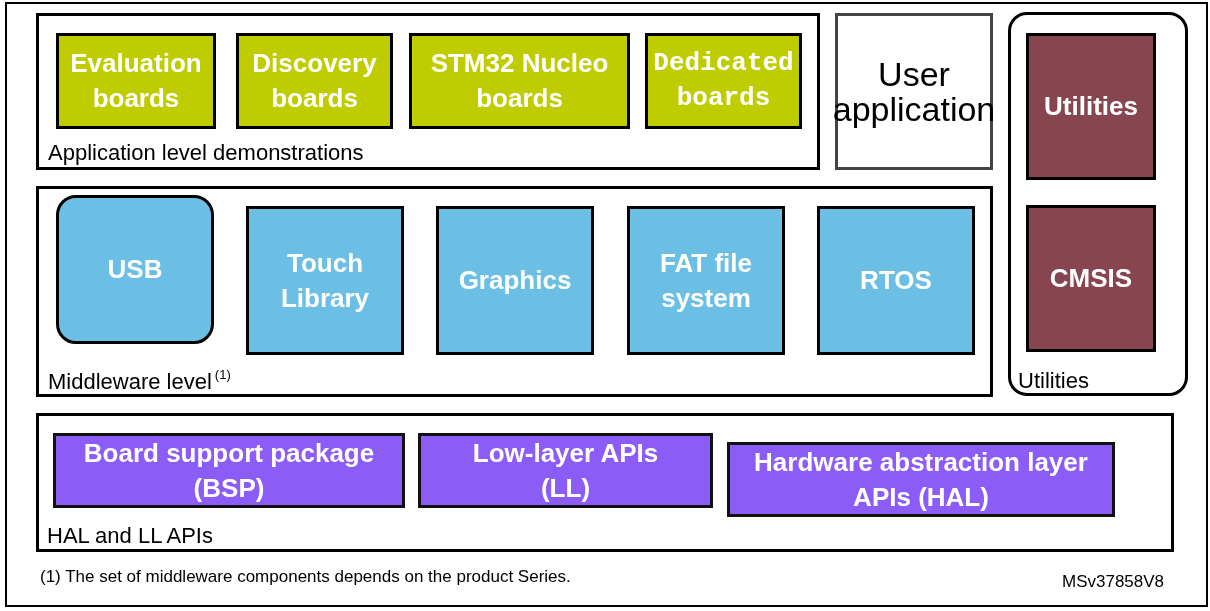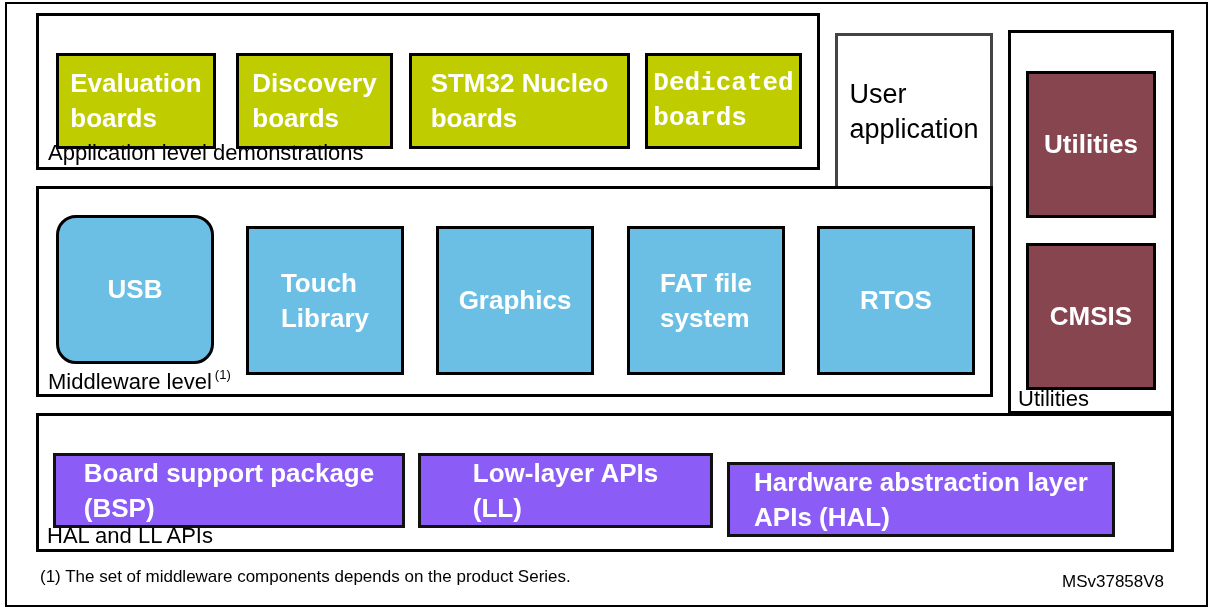--- a/index.html
+++ b/index.html
@@ -4,28 +4,28 @@
   <style>
     html, body { margin: 0; padding: 0; background: #ffffff; }
     body { width: 1210px; height: 611px; position: relative; overflow: hidden;
            font-family: "Liberation Sans", sans-serif; }
     .abs { position: absolute; box-sizing: border-box; }
     .outer { left: 5px; top: 2px; width: 1203px; height: 605px; border: 2px solid #000; }
     .group { border: 3px solid #000; background: #fff; }
     .group-label { position: absolute; font-weight: normal; font-size: 22px; color: #000; white-space: nowrap; }
     .group-label sup { font-size: 13px; vertical-align: 10px; margin-left: 3px; }
     .block { border: 3px solid #000; display: flex; align-items: center; justify-content: center;
-             color: #fff; font-weight: bold; font-size: 26px; line-height: 35px;
-             white-space: pre-line; margin-top: 20px; }
+             text-align: center; color: #fff; font-weight: bold; font-size: 26px; line-height: 35px;
+             white-space: pre-line; }
     .green { background: #bfcd00; }
     .blue { background: #6bbfe5; }
     .maroon { background: #874550; }
     .navy { background: #8b5cf6; border: 3px solid #111; }
     .user-app { border: 3px solid #444; background: #fff; color: #000; font-weight: normal;
-                font-size: 27px; line-height: 35px; }
+                font-size: 34px; line-height: 35px; }
     .footnote { font-size: 17px; color: #000; white-space: nowrap; }
     .docid { font-size: 17px; color: #000; white-space: nowrap; }
   </style>
 </head>
 <body>
 
 <div class="abs outer"></div>
 
 <div class="abs group" style="left:36px; top:13px; width:784px; height:157px;">
   <div class="abs block green" style="left:17px; top:17px; width:160px; height:96px;">Evaluation
@@ -35,21 +35,21 @@
   <div class="abs block green" style="left:370px; top:17px; width:221px; height:96px;">STM32 Nucleo
 boards</div>
   <div class="abs block green" style="left:606px; top:17px; width:157px; height:96px;font-family:Liberation Mono, monospace;">Dedicated
 boards</div>
   <div class="group-label" style="left:9px; top:124px;">Application level demonstrations</div>
 </div>
 
 <div class="abs block user-app" style="left:835px; top:13px; width:158px; height:157px;">User
 application</div>
 
-<div class="abs group" style="left:1008px; top:30px; width:166px; height:384px;">
+<div class="abs group" style="left:1008px; top:12px; width:180px; height:384px;border-radius:19px;">
   <div class="abs block maroon" style="left:15px; top:18px; width:130px; height:147px;">Utilities</div>
   <div class="abs block maroon" style="left:15px; top:190px; width:130px; height:147px;">CMSIS</div>
   <div class="group-label" style="left:7px; top:353px;">Utilities</div>
 </div>
 
 <div class="abs group" style="left:36px; top:186px; width:957px; height:211px;">
   <div class="abs block blue" style="left:17px; top:6px; width:158px; height:149px;border-radius:20px;">USB</div>
   <div class="abs block blue" style="left:207px; top:17px; width:158px; height:149px;">Touch
 Library</div>
   <div class="abs block blue" style="left:397px; top:17px; width:158px; height:149px;">Graphics</div>

